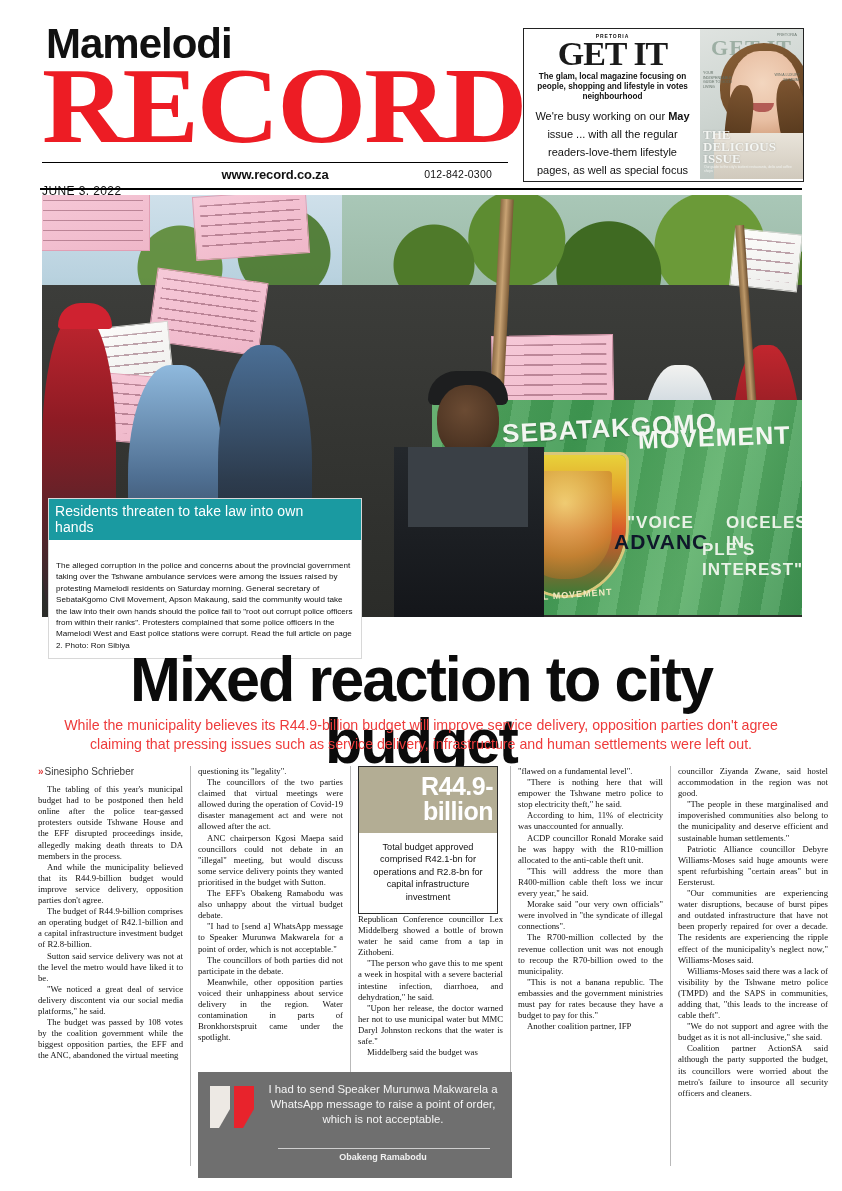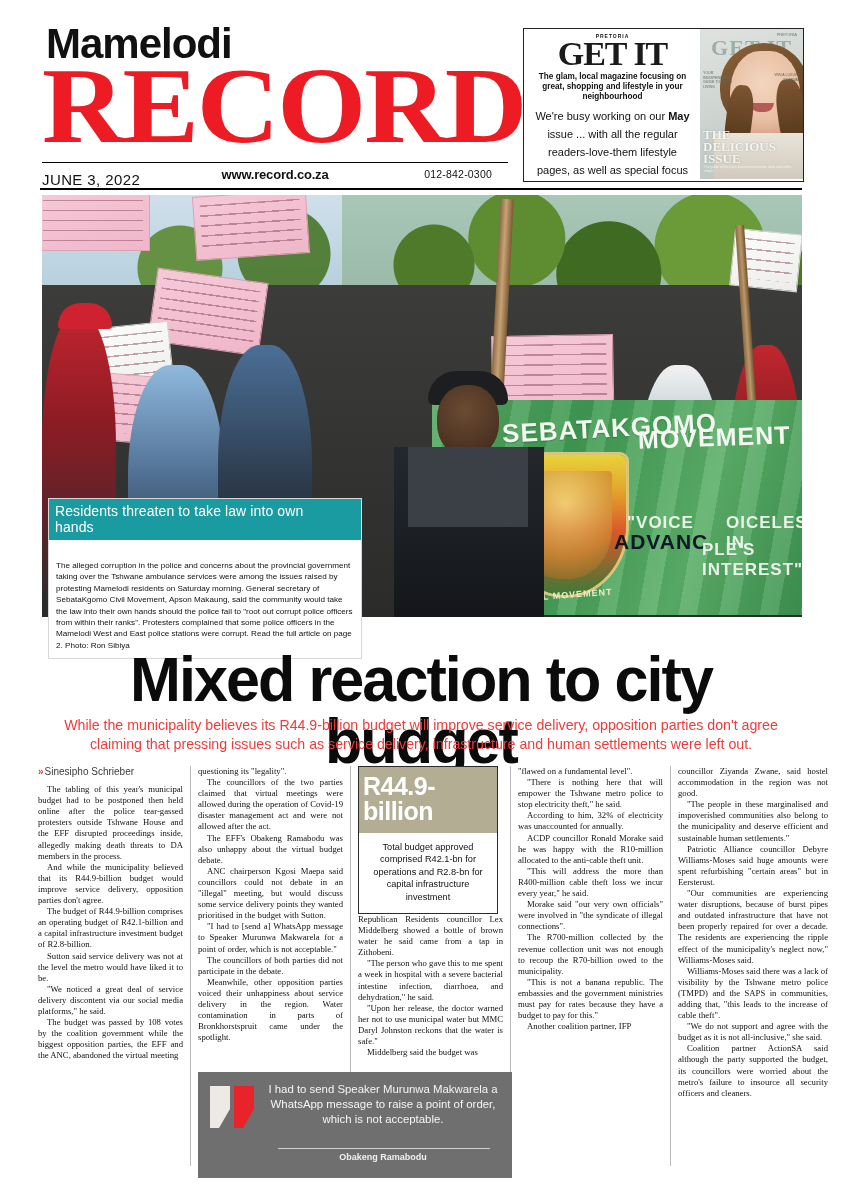--- a/index.html
+++ b/index.html
@@ -6,21 +6,21 @@
   body{width:842px;height:1191px;position:relative;font-family:"Liberation Serif",serif;color:#000;overflow:hidden;}
   .page{position:absolute;left:0;top:0;width:842px;height:998px;background:#fff;}
 
   
   .masthead{position:absolute;left:40px;top:22px;width:470px;height:160px;}
   .mh-mamelodi{font-family:"Liberation Sans",sans-serif;font-weight:bold;font-size:42px;letter-spacing:-1px;line-height:44px;color:#111;margin-left:6px;}
   .mh-record{font-family:"Liberation Serif",serif;font-weight:bold;font-size:108px;line-height:92px;color:#ed1c24;letter-spacing:-2px;margin-left:2px;margin-top:-6px;
              transform:scaleX(1.06);transform-origin:left center;}
   .mh-rule{position:absolute;left:2px;top:140px;width:466px;border-top:1px solid #000;}
   .mh-info{position:absolute;left:2px;top:146px;width:466px;height:22px;}
-  .mh-date{position:absolute;left:0;top:3px;font-family:"Liberation Sans",sans-serif;font-size:15px;letter-spacing:.4px;color:#111;}
+  .mh-date{position:absolute;left:0;top:16px;font-family:"Liberation Sans",sans-serif;font-size:12px;letter-spacing:.4px;color:#111;}
   .mh-url{position:absolute;left:0;right:0;top:-1px;text-align:center;font-family:"Liberation Sans",sans-serif;font-weight:bold;font-size:13px;letter-spacing:-.2px;color:#111;}
   .mh-phone{position:absolute;right:16px;top:0;font-family:Liberation Sans, sans-serif;font-size:10.5px;letter-spacing:.2px;color:#111;}
   .mh-botline{position:absolute;left:40px;top:188px;width:762px;border-top:2px solid #000;}
 
   
   .ad{position:absolute;left:523px;top:28px;width:279px;height:152px;border:1px solid #222;background:#fff;overflow:hidden;}
   .ad-left{position:absolute;left:0;top:0;width:176px;height:150px;padding:4px 5px 0 6px;box-sizing:border-box;text-align:center;}
   .ad-pretoria{font-family:"Liberation Sans",sans-serif;font-weight:bold;font-size:5px;letter-spacing:1px;color:#111;margin-bottom:0px;}
   .ad-getit{font-family:"Liberation Serif",serif;font-weight:bold;font-size:34px;line-height:30px;letter-spacing:-1px;color:#1a1a1a;}
   .ad-tag{font-family:"Liberation Sans",sans-serif;font-weight:bold;font-size:8.2px;line-height:10px;color:#111;margin-top:3px;padding:0 2px;}
@@ -111,21 +111,21 @@
   .c2{left:160px;}
   .c3{left:320px;}
   .c4{left:480px;}
   .c5{left:640px;width:150px;}
   .byline{font-family:"Liberation Sans",sans-serif;font-size:10px;color:#3b3b3b;margin-bottom:7px;}
   .byline .arrows{color:#e23b3b;font-weight:bold;letter-spacing:-2px;margin-right:3px;}
   .vrule{position:absolute;top:766px;width:0;border-left:1px solid #b9b9b9;height:400px;}
 
   
   .infobox{position:absolute;left:358px;top:766px;width:138px;border:1px solid #2b2b2b;background:#fff;}
-  .ib-head{background:#b3ad94;color:#ffffff;font-family:"Liberation Sans",sans-serif;font-weight:bold;font-size:25px;line-height:25px;text-align:left;padding:7px 4px 9px 4px;letter-spacing:-.5px;}
+  .ib-head{background:#b3ad94;color:#ffffff;font-family:"Liberation Sans",sans-serif;font-weight:bold;font-size:25px;line-height:25px;text-align:right;padding:7px 4px 9px 4px;letter-spacing:-.5px;}
   .ib-body{font-family:"Liberation Sans",sans-serif;font-size:9.2px;line-height:12.4px;text-align:center;color:#111;padding:8px 7px 10px 7px;}
 
   
   .pullquote{position:absolute;left:198px;top:1072px;width:314px;height:106px;background:#6f6f6f;color:#fff;overflow:hidden;}
   .pq-mark{position:absolute;left:12px;top:14px;width:50px;height:44px;}
   .pq-mark span{position:absolute;top:0;width:20px;height:42px;}
   .pq-m1{left:0;background:#ede9e4;clip-path:polygon(0 0,100% 0,100% 55%,45% 100%,0 100%);}
   .pq-m2{left:24px;background:#e8232c;clip-path:polygon(0 0,100% 0,100% 55%,45% 100%,0 100%);}
   .pq-text{position:absolute;left:66px;top:10px;width:238px;font-family:"Liberation Sans",sans-serif;font-size:11.4px;line-height:15px;text-align:center;color:#f5f5f5;}
   .pq-rule{position:absolute;left:80px;top:76px;width:212px;border-top:1px solid #cfcfcf;}
@@ -145,21 +145,21 @@
       <div class="mh-url">www.record.co.za</div>
       <div class="mh-phone">012-842-0300</div>
     </div>
   </div>
   <div class="mh-botline"></div>
 
   <div class="ad">
     <div class="ad-left">
       <div class="ad-pretoria">PRETORIA</div>
       <div class="ad-getit">GET IT</div>
-      <div class="ad-tag">The glam, local magazine focusing on great, shopping and lifestyle in your neighbourhood</div>
+      <div class="ad-tag">The glam, local magazine focusing on people, shopping and lifestyle in votes neighbourhood</div>
       <div class="ad-body"><span>We're busy working on our </span><b>May</b><span> issue ... with all the regular readers-love-them lifestyle pages, as well as special focus on </span><b>Retirement</b><span> (your new life starts now) and </span><b>Mother's Day</b><span> (spoil her or beware!). To be part of this issue, ring our sales manager Blanca Pretorius on 079-487-0759.</span></div>
       <div class="ad-site">getitmagazine.co.za/pretoria</div>
     </div>
     <div class="ad-cover">
       <div class="cv-top">PRETORIA</div>
       <div class="cv-title">GET IT</div>
       <div class="cv-hair"></div>
       <div class="cv-face"></div>
       <div class="cv-smile"></div>
       <div class="cv-hair2"></div>
@@ -252,38 +252,38 @@
       <p>And while the municipality believed that its R44.9-billion budget would improve service delivery, opposition parties don't agree.</p>
       <p>The budget of R44.9-billion comprises an operating budget of R42.1-billion and a capital infrastructure investment budget of R2.8-billion.</p>
       <p>Sutton said service delivery was not at the level the metro would have liked it to be.</p>
       <p>"We noticed a great deal of service delivery discontent via our social media platforms," he said.</p>
       <p>The budget was passed by 108 votes by the coalition government while the biggest opposition parties, the EFF and the ANC, abandoned the virtual meeting</p>
     </div>
 
     <div class="col c2">
       <p class="noind">questioning its "legality".</p>
       <p>The councillors of the two parties claimed that virtual meetings were allowed during the operation of Covid-19 disaster management act and were not allowed after the act.</p>
+      <p>ANC chairperson Kgosi Maepa said councillors could not debate in an "illegal" meeting, but would discuss some service delivery points they wanted prioritised in the budget with Sutton.</p>
       <p>The EFF's Obakeng Ramabodu was also unhappy about the virtual budget debate.</p>
-      <p>ANC chairperson Kgosi Maepa said councillors could not debate in an "illegal" meeting, but would discuss some service delivery points they wanted prioritised in the budget with Sutton.</p>
       <p>"I had to [send a] WhatsApp message to Speaker Murunwa Makwarela for a point of order, which is not acceptable."</p>
       <p>The councillors of both parties did not participate in the debate.</p>
       <p>Meanwhile, other opposition parties voiced their unhappiness about service delivery in the region. Water contamination in parts of Bronkhorstspruit came under the spotlight.</p>
     </div>
 
     <div class="col c3" style="padding-top:148px;">
-      <p class="noind">Republican Residents councillor Lex Middelberg showed a bottle of brown water he said came from a tap in Zithobeni.</p>
+      <p class="noind">Republican Conference councillor Lex Middelberg showed a bottle of brown water he said came from a tap in Zithobeni.</p>
       <p>"The person who gave this to me spent a week in hospital with a severe bacterial intestine infection, diarrhoea, and dehydration," he said.</p>
       <p>"Upon her release, the doctor warned her not to use municipal water but MMC Daryl Johnston reckons that the water is safe."</p>
       <p>Middelberg said the budget was</p>
     </div>
 
     <div class="col c4">
       <p class="noind">"flawed on a fundamental level".</p>
       <p>"There is nothing here that will empower the Tshwane metro police to stop electricity theft," he said.</p>
-      <p>According to him, 32% of electricity was unaccounted for annually.</p>
+      <p>According to him, 11% of electricity was unaccounted for annually.</p>
       <p>ACDP councillor Ronald Morake said he was happy with the R10-million allocated to the anti-cable theft unit.</p>
       <p>"This will address the more than R400-million cable theft loss we incur every year," he said.</p>
       <p>Morake said "our very own officials" were involved in "the syndicate of illegal connections".</p>
       <p>The R700-million collected by the revenue collection unit was not enough to recoup the R70-billion owed to the municipality.</p>
       <p>"This is not a banana republic. The embassies and the government ministries must pay for rates because they have a budget to pay for this."</p>
       <p>Another coalition partner, IFP</p>
     </div>
 
     <div class="col c5">
       <p class="noind">councillor Ziyanda Zwane, said hostel accommodation in the region was not good.</p>

